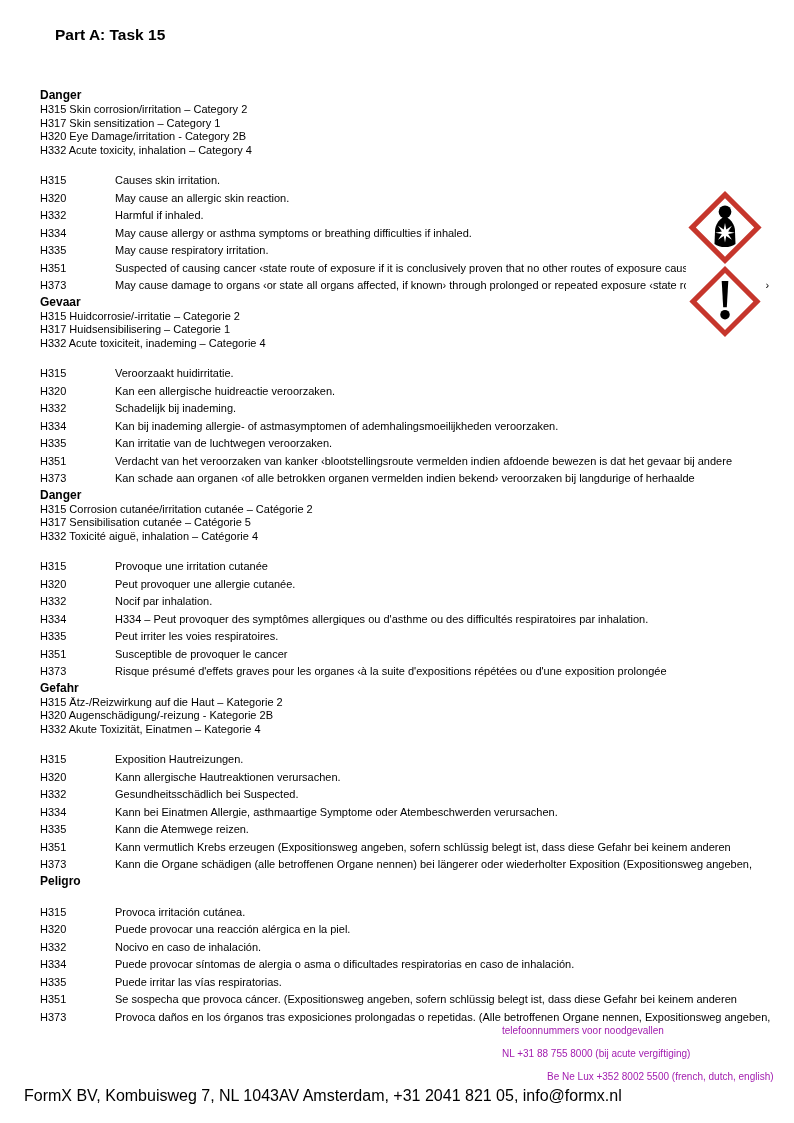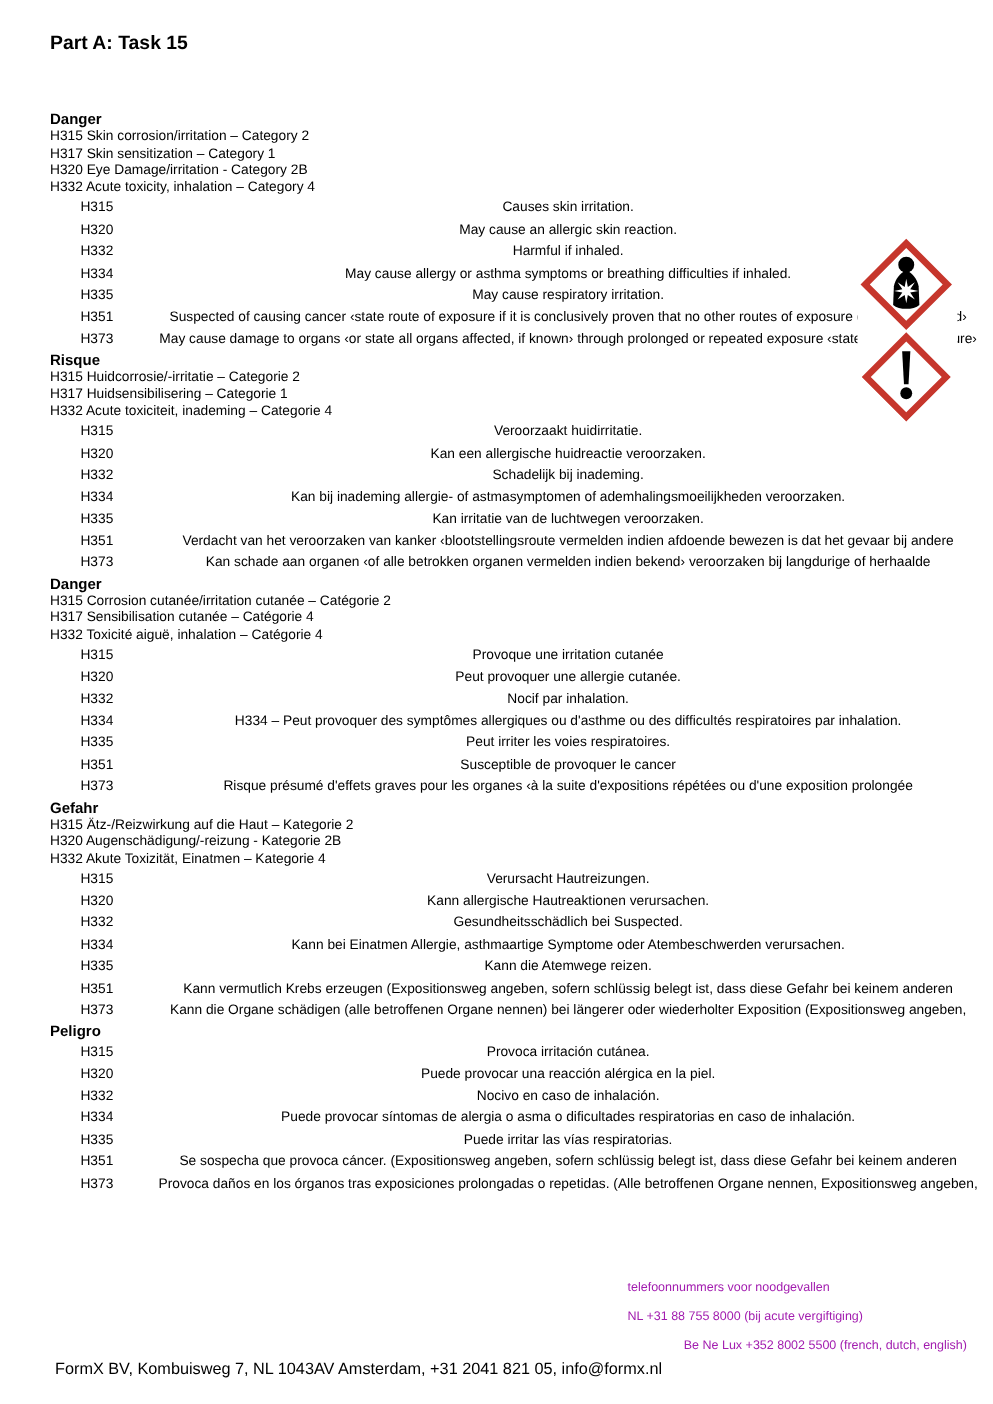--- a/index.html
+++ b/index.html
@@ -8,31 +8,31 @@
     background: #ffffff;
     overflow: hidden;
     position: relative;
     font-family: "Liberation Sans", sans-serif;
     color: #000;
   }
   .page { padding: 26px 0 0 40px; width: 754px; }
   .doc-title {
     font-size: 15.5px; font-weight: bold;
     height: 17px; line-height: 17px;
-    margin: 0 0 45px 0;
+    margin: 0 0 45px 15px;
   }
   .section-heading {
     font-size: 12px; font-weight: bold;
     height: 15px; line-height: 15px;
   }
   .cat {
     font-size: 11px; height: 13.5px; line-height: 13.5px;
     white-space: nowrap; overflow: hidden;
   }
-  .stats { margin-top: 1px; text-align: center; }
+  .stats { margin-top: 15px; }
   .stat {
     display: grid; grid-template-columns: 75px 1fr;
     height: 17.5px; line-height: 17.5px;
     font-size: 11px;
   }
   .stat .txt { white-space: nowrap; overflow: hidden; }
   .pictograms {
     position: absolute; top: 190px; left: 686px;
     width: 80px; display: flex; flex-direction: column; gap: 0;
     background: #fff;
@@ -42,22 +42,22 @@
     position: absolute;
     font-size: 10px; line-height: 14px;
     color: #a21caf;
     white-space: nowrap;
     margin-left: 47px;
   }
   #contact-1 { top: 1024px; left: 455px; }
   #contact-2 { top: 1047px; left: 455px; }
   #contact-3 { top: 1070px; left: 500px; }
   .footer {
-    position: absolute; top: 1087px; left: 44px;
-    font-size: 13px; white-space: nowrap;
+    position: absolute; top: 1087px; left: 24px;
+    font-size: 16px; white-space: nowrap;
   }
   .diamond { stroke: var(--ghs-red, #c6362c); }
 </style>
 </head>
 <body>
 
 <div class="page">
   <div class="doc-title">Part A: Task 15</div>
   <div id="sections">
   <div class="section">
@@ -94,21 +94,21 @@
             <span class="txt">Suspected of causing cancer ‹state route of exposure if it is conclusively proven that no other routes of exposure cause the hazard›</span>
           </div>
           <div class="stat">
             <span class="code">H373</span>
             <span class="txt">May cause damage to organs ‹or state all organs affected, if known› through prolonged or repeated exposure ‹state route of exposure›</span>
           </div>
         </div>
   </div>
 
   <div class="section">
-    <div class="section-heading">Risque</div>
+    <div class="section-heading">Gevaar</div>
     <div class="cats">
           <div class="cat">H315 Huidcorrosie/-irritatie – Categorie 2</div>
           <div class="cat">H317 Huidsensibilisering – Categorie 1</div>
           <div class="cat">H332 Acute toxiciteit, inademing – Categorie 4</div>
         </div>
     <div class="stats">
           <div class="stat">
             <span class="code">H315</span>
             <span class="txt">Veroorzaakt huidirritatie.</span>
           </div>
@@ -136,21 +136,21 @@
             <span class="code">H373</span>
             <span class="txt">Kan schade aan organen ‹of alle betrokken organen vermelden indien bekend› veroorzaken bij langdurige of herhaalde</span>
           </div>
         </div>
   </div>
 
   <div class="section">
     <div class="section-heading">Danger</div>
     <div class="cats">
           <div class="cat">H315 Corrosion cutanée/irritation cutanée – Catégorie 2</div>
-          <div class="cat">H317 Sensibilisation cutanée – Catégorie 4</div>
+          <div class="cat">H317 Sensibilisation cutanée – Catégorie 5</div>
           <div class="cat">H332 Toxicité aiguë, inhalation – Catégorie 4</div>
         </div>
     <div class="stats">
           <div class="stat">
             <span class="code">H315</span>
             <span class="txt">Provoque une irritation cutanée</span>
           </div>
           <div class="stat">
             <span class="code">H320</span>
             <span class="txt">Peut provoquer une allergie cutanée.</span>
@@ -181,21 +181,21 @@
   <div class="section">
     <div class="section-heading">Gefahr</div>
     <div class="cats">
           <div class="cat">H315 Ätz-/Reizwirkung auf die Haut – Kategorie 2</div>
           <div class="cat">H320 Augenschädigung/-reizung - Kategorie 2B</div>
           <div class="cat">H332 Akute Toxizität, Einatmen – Kategorie 4</div>
         </div>
     <div class="stats">
           <div class="stat">
             <span class="code">H315</span>
-            <span class="txt">Verursacht Hautreizungen.</span>
+            <span class="txt">Exposition Hautreizungen.</span>
           </div>
           <div class="stat">
             <span class="code">H320</span>
             <span class="txt">Kann allergische Hautreaktionen verursachen.</span>
           </div>
           <div class="stat">
             <span class="code">H332</span>
             <span class="txt">Gesundheitsschädlich bei Suspected.</span>
           </div>
           <div class="stat">

